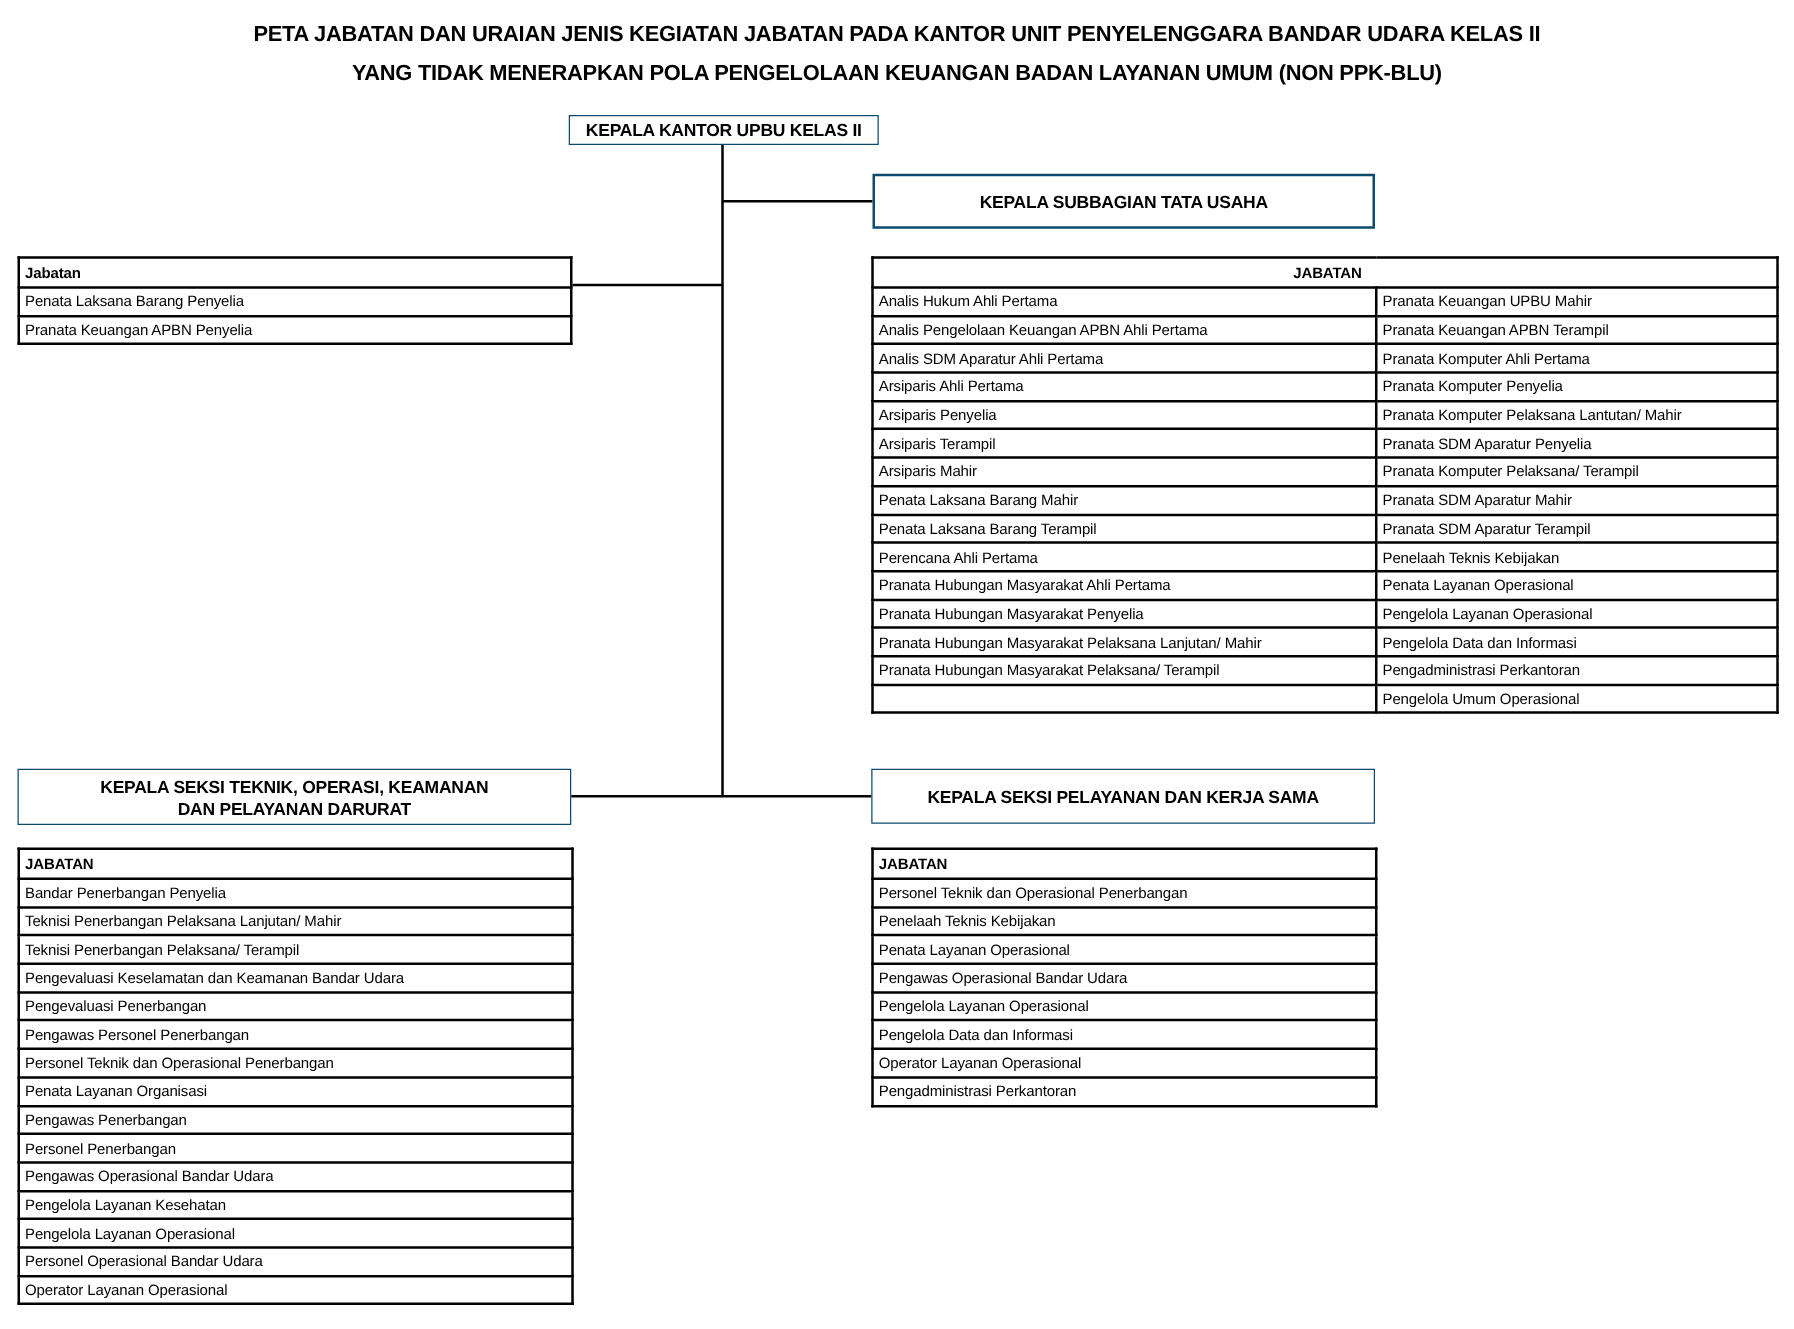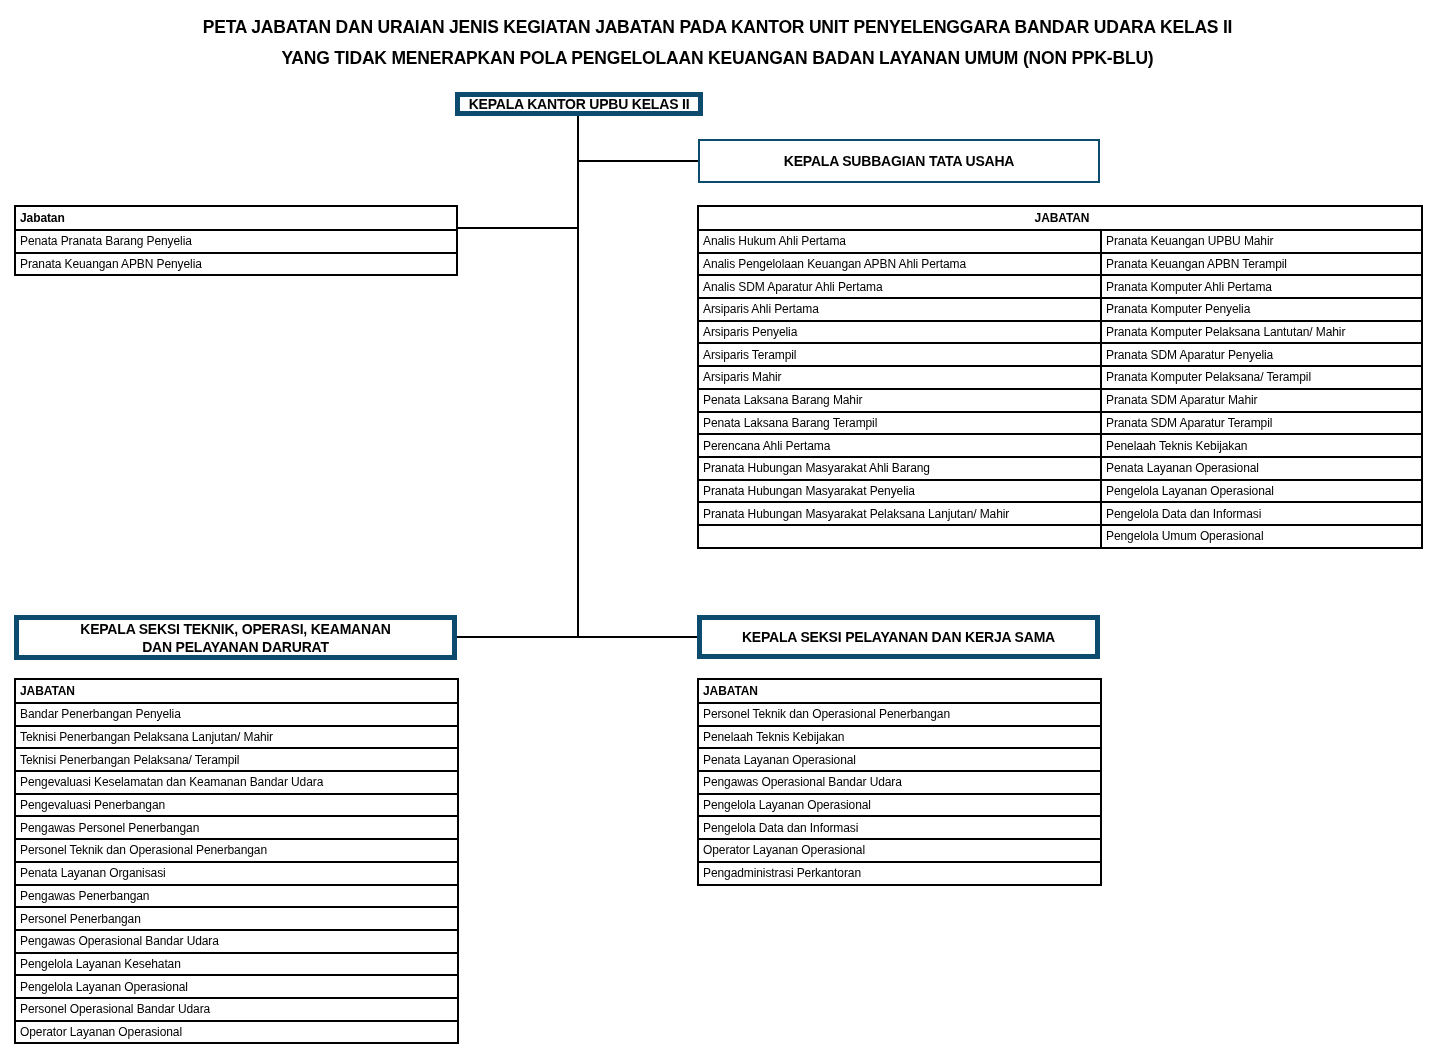--- a/index.html
+++ b/index.html
@@ -4,21 +4,21 @@
 <style>
   html,body{margin:0;padding:0;background:#ffffff;}
   body{font-family:"Liberation Sans",sans-serif;color:#000;}
   .canvas{position:relative;width:1435px;height:1063px;background:#fff;overflow:hidden;border-radius:31px;}
 
   .title{position:absolute;top:12px;left:0;width:1435px;text-align:center;
          font-weight:bold;font-size:17.5px;line-height:31px;letter-spacing:-0.2px;}
 
   .line{position:absolute;background:#000;}
 
-  .hbox{position:absolute;box-sizing:border-box;border:5px solid #0c4a6e;background:#fff;
+  .hbox{position:absolute;box-sizing:border-box;border:1px solid #0c4a6e;background:#fff;
         display:flex;flex-direction:column;align-items:center;justify-content:center;
         text-align:center;font-weight:bold;font-size:14px;line-height:18px;letter-spacing:-0.2px;}
 
   table.jt{position:absolute;border-collapse:collapse;table-layout:fixed;background:#fff;}
   table.jt th,table.jt td{box-sizing:border-box;border:2px solid #000;font-size:12px;
         letter-spacing:-0.1px;padding:0 0 0 4px;white-space:nowrap;overflow:hidden;
         height:22.7px;vertical-align:middle;}
   table.jt th{font-weight:bold;text-align:left;height:24px;}
   table.jt th.center{text-align:center;}
 </style>
@@ -50,21 +50,21 @@
         <col style="width:442px;">
       </colgroup>
     <thead>
       <tr>
         <th>Jabatan</th>
       </tr>
     </thead>
     <tbody>
 
         <tr>
-          <td>Penata Pranata Barang Penyelia</td>
+          <td>Penata Laksana Barang Penyelia</td>
         </tr>
 
         <tr>
           <td>Pranata Keuangan APBN Penyelia</td>
         </tr>
       </tbody>
   </table>
 
   <table class="jt" style="left:697px;top:205px;width:724px;">
     <colgroup>
@@ -122,34 +122,38 @@
           <td>Penata Laksana Barang Terampil</td>
           <td>Pranata SDM Aparatur Terampil</td>
         </tr>
 
         <tr>
           <td>Perencana Ahli Pertama</td>
           <td>Penelaah Teknis Kebijakan</td>
         </tr>
 
         <tr>
-          <td>Pranata Hubungan Masyarakat Ahli Barang</td>
+          <td>Pranata Hubungan Masyarakat Ahli Pertama</td>
           <td>Penata Layanan Operasional</td>
         </tr>
 
         <tr>
           <td>Pranata Hubungan Masyarakat Penyelia</td>
           <td>Pengelola Layanan Operasional</td>
         </tr>
 
         <tr>
           <td>Pranata Hubungan Masyarakat Pelaksana Lanjutan/ Mahir</td>
           <td>Pengelola Data dan Informasi</td>
         </tr>
 
+        <tr>
+          <td>Pranata Hubungan Masyarakat Pelaksana/ Terampil</td>
+          <td>Pengadministrasi Perkantoran</td>
+        </tr>
 
         <tr>
           <td></td>
           <td>Pengelola Umum Operasional</td>
         </tr>
       </tbody>
   </table>
 
   <div class="hbox" style="left:14px;top:615px;width:443px;height:45px;">
     <div>KEPALA SEKSI TEKNIK, OPERASI, KEAMANAN</div>

